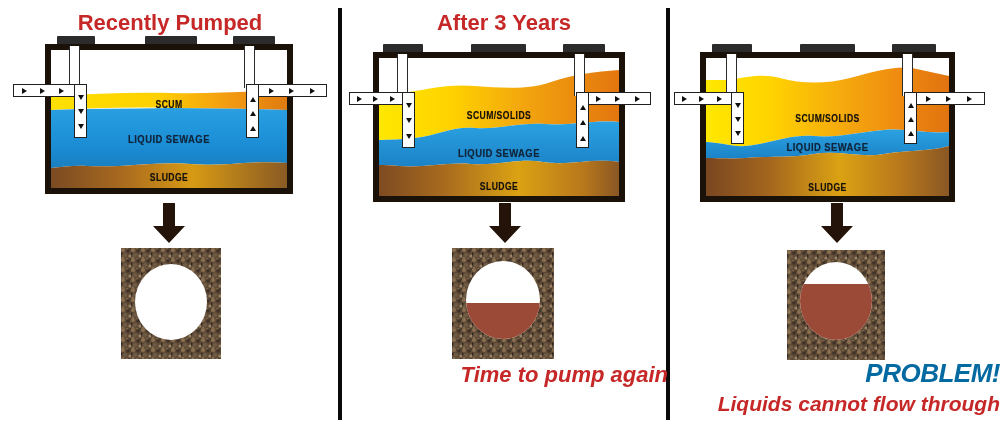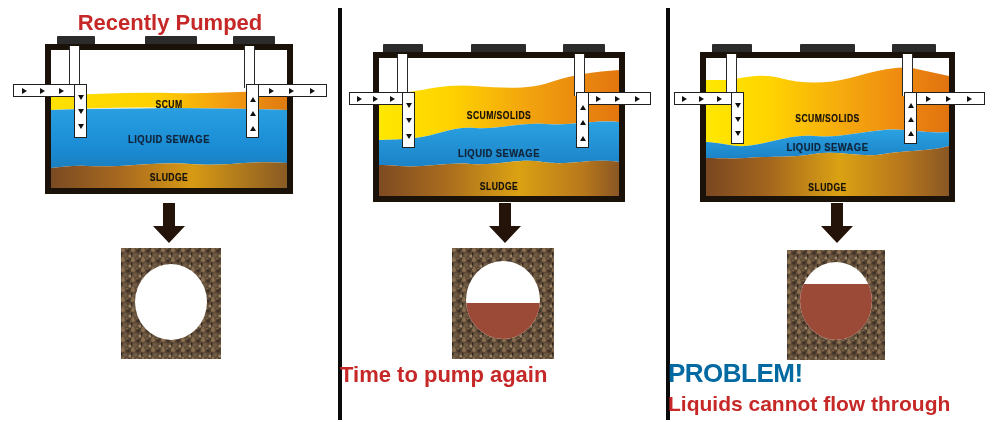--- a/index.html
+++ b/index.html
@@ -178,24 +178,25 @@
   .gravel-block {
     position: absolute;
     overflow: hidden;
   }
   .gravel-svg { display:block; width:100%; height:100%; }
 
   
   .caption {
     position: absolute;
     width: 100%;
-    text-align: left;
+    text-align: right;
     color: #c62828;
     font-weight: bold;
     font-family: "Liberation Sans", sans-serif;
+    font-style: italic;
   }
   #caption-2 { top: 362px; left: 0; font-size: 22px; }
   #caption-3a { top: 358px; left: 0; font-size: 26px; color:#0369a1; letter-spacing:-0.5px;}
   #caption-3b { top: 392px; left: 0; font-size: 21px; color:#c62828; }
 </style>
 </head>
 <body>
 
 <div id="stage">
 
@@ -295,20 +296,21 @@
             <circle cx="2" cy="10" r="1.2" fill="#847057"></circle>
           </pattern>
         </defs>
         <rect x="0" y="0" width="100" height="111" fill="url(#grav1)"></rect>
         <ellipse cx="50" cy="54" rx="36" ry="38" fill="#ffffff"></ellipse>
       </svg>
     </div>
   </div>
 
   <div class="panel" id="panel-2">
+    <div class="panel-title">After 3 Years</div>
 
     <div class="tank-wrap" id="tank-2">
       <div class="lid" style="left:10px;  width:40px;"></div>
       <div class="lid" style="left:98px;  width:55px;"></div>
       <div class="lid" style="left:190px; width:42px;"></div>
 
       <div class="tank-box">
         <div class="tank-inner">
           <svg class="layers" viewBox="0 0 240 138" preserveAspectRatio="none">
             <defs>

